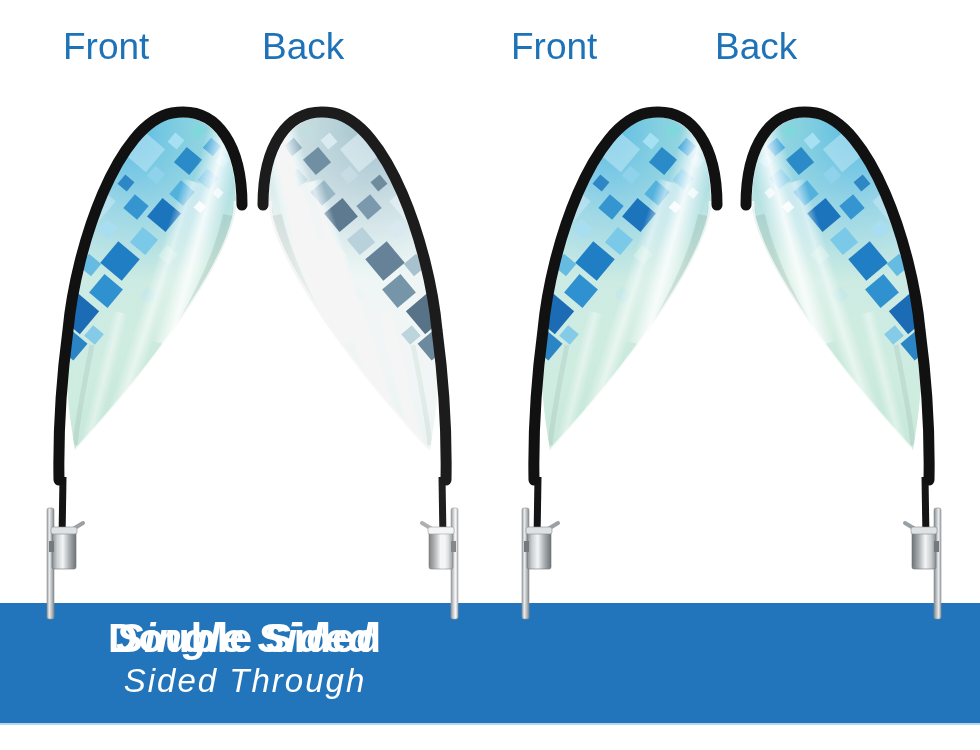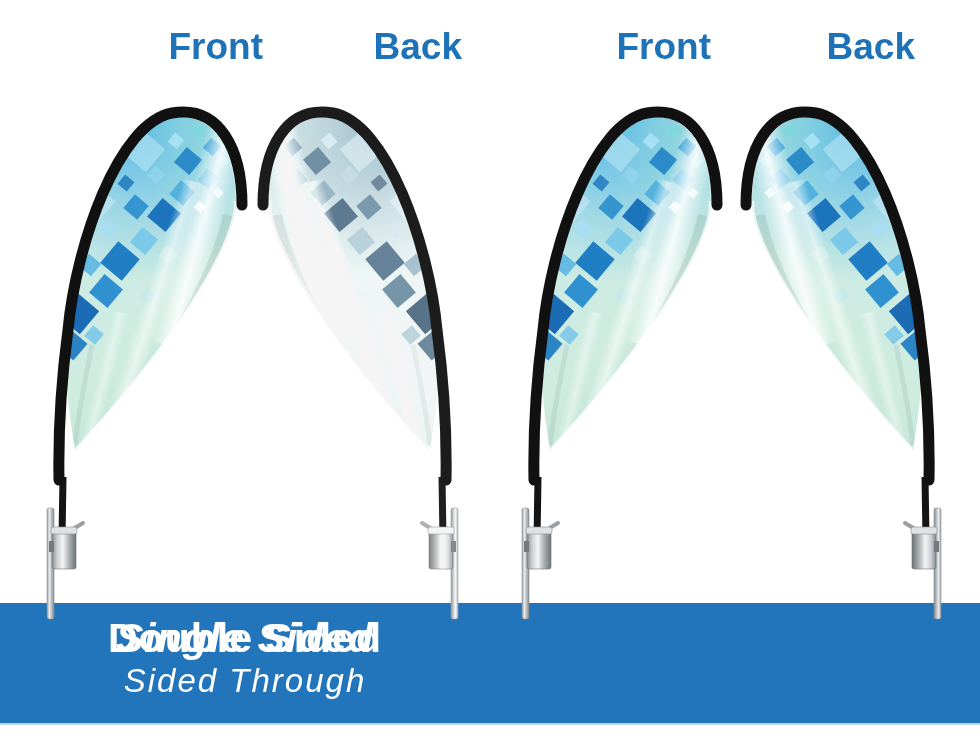--- a/index.html
+++ b/index.html
@@ -1,19 +1,19 @@
 <!DOCTYPE html>
 <html style="--label-blue: #1e73b8; --banner-blue: #2275ba; --banner-text: #ffffff; --pole-black: #111111;"><head>
 <meta charset="utf-8">
 <style>
   html,body{margin:0;padding:0;background:#ffffff;}
   .stage{position:relative;width:980px;height:750px;background:#fff;overflow:hidden;
          font-family:"Liberation Sans",sans-serif;}
-  .flag-label{position:absolute;top:26px;width:200px;text-align:right;
-              font-size:37px;font-weight:bold;color:var(--label-blue,#1e73b8);}
+  .flag-label{position:absolute;top:26px;width:200px;text-align:left;
+              font-size:37px;font-weight:normal;color:var(--label-blue,#1e73b8);}
   .flag{position:absolute;top:95px;width:240px;height:530px;z-index:2;}
   .flag svg{width:240px;height:530px;display:block;transform-origin:50% 50%;}
   .flag.mirrored svg{transform:scaleX(-1);}
   .flag.washed svg{filter:saturate(.30) brightness(1.13) contrast(.92);}
   .banner{position:absolute;left:0;top:603px;width:980px;height:122px;
           background:var(--banner-blue,#2275ba);border-bottom:2px solid #b9d3e8;
           box-sizing:border-box;z-index:1;}
   .caption{position:absolute;top:14px;width:490px;text-align:center;color:var(--banner-text,#fff);}
   .caption.c0{left:0;font-style:italic;}
   .caption.c1{left:490;}

